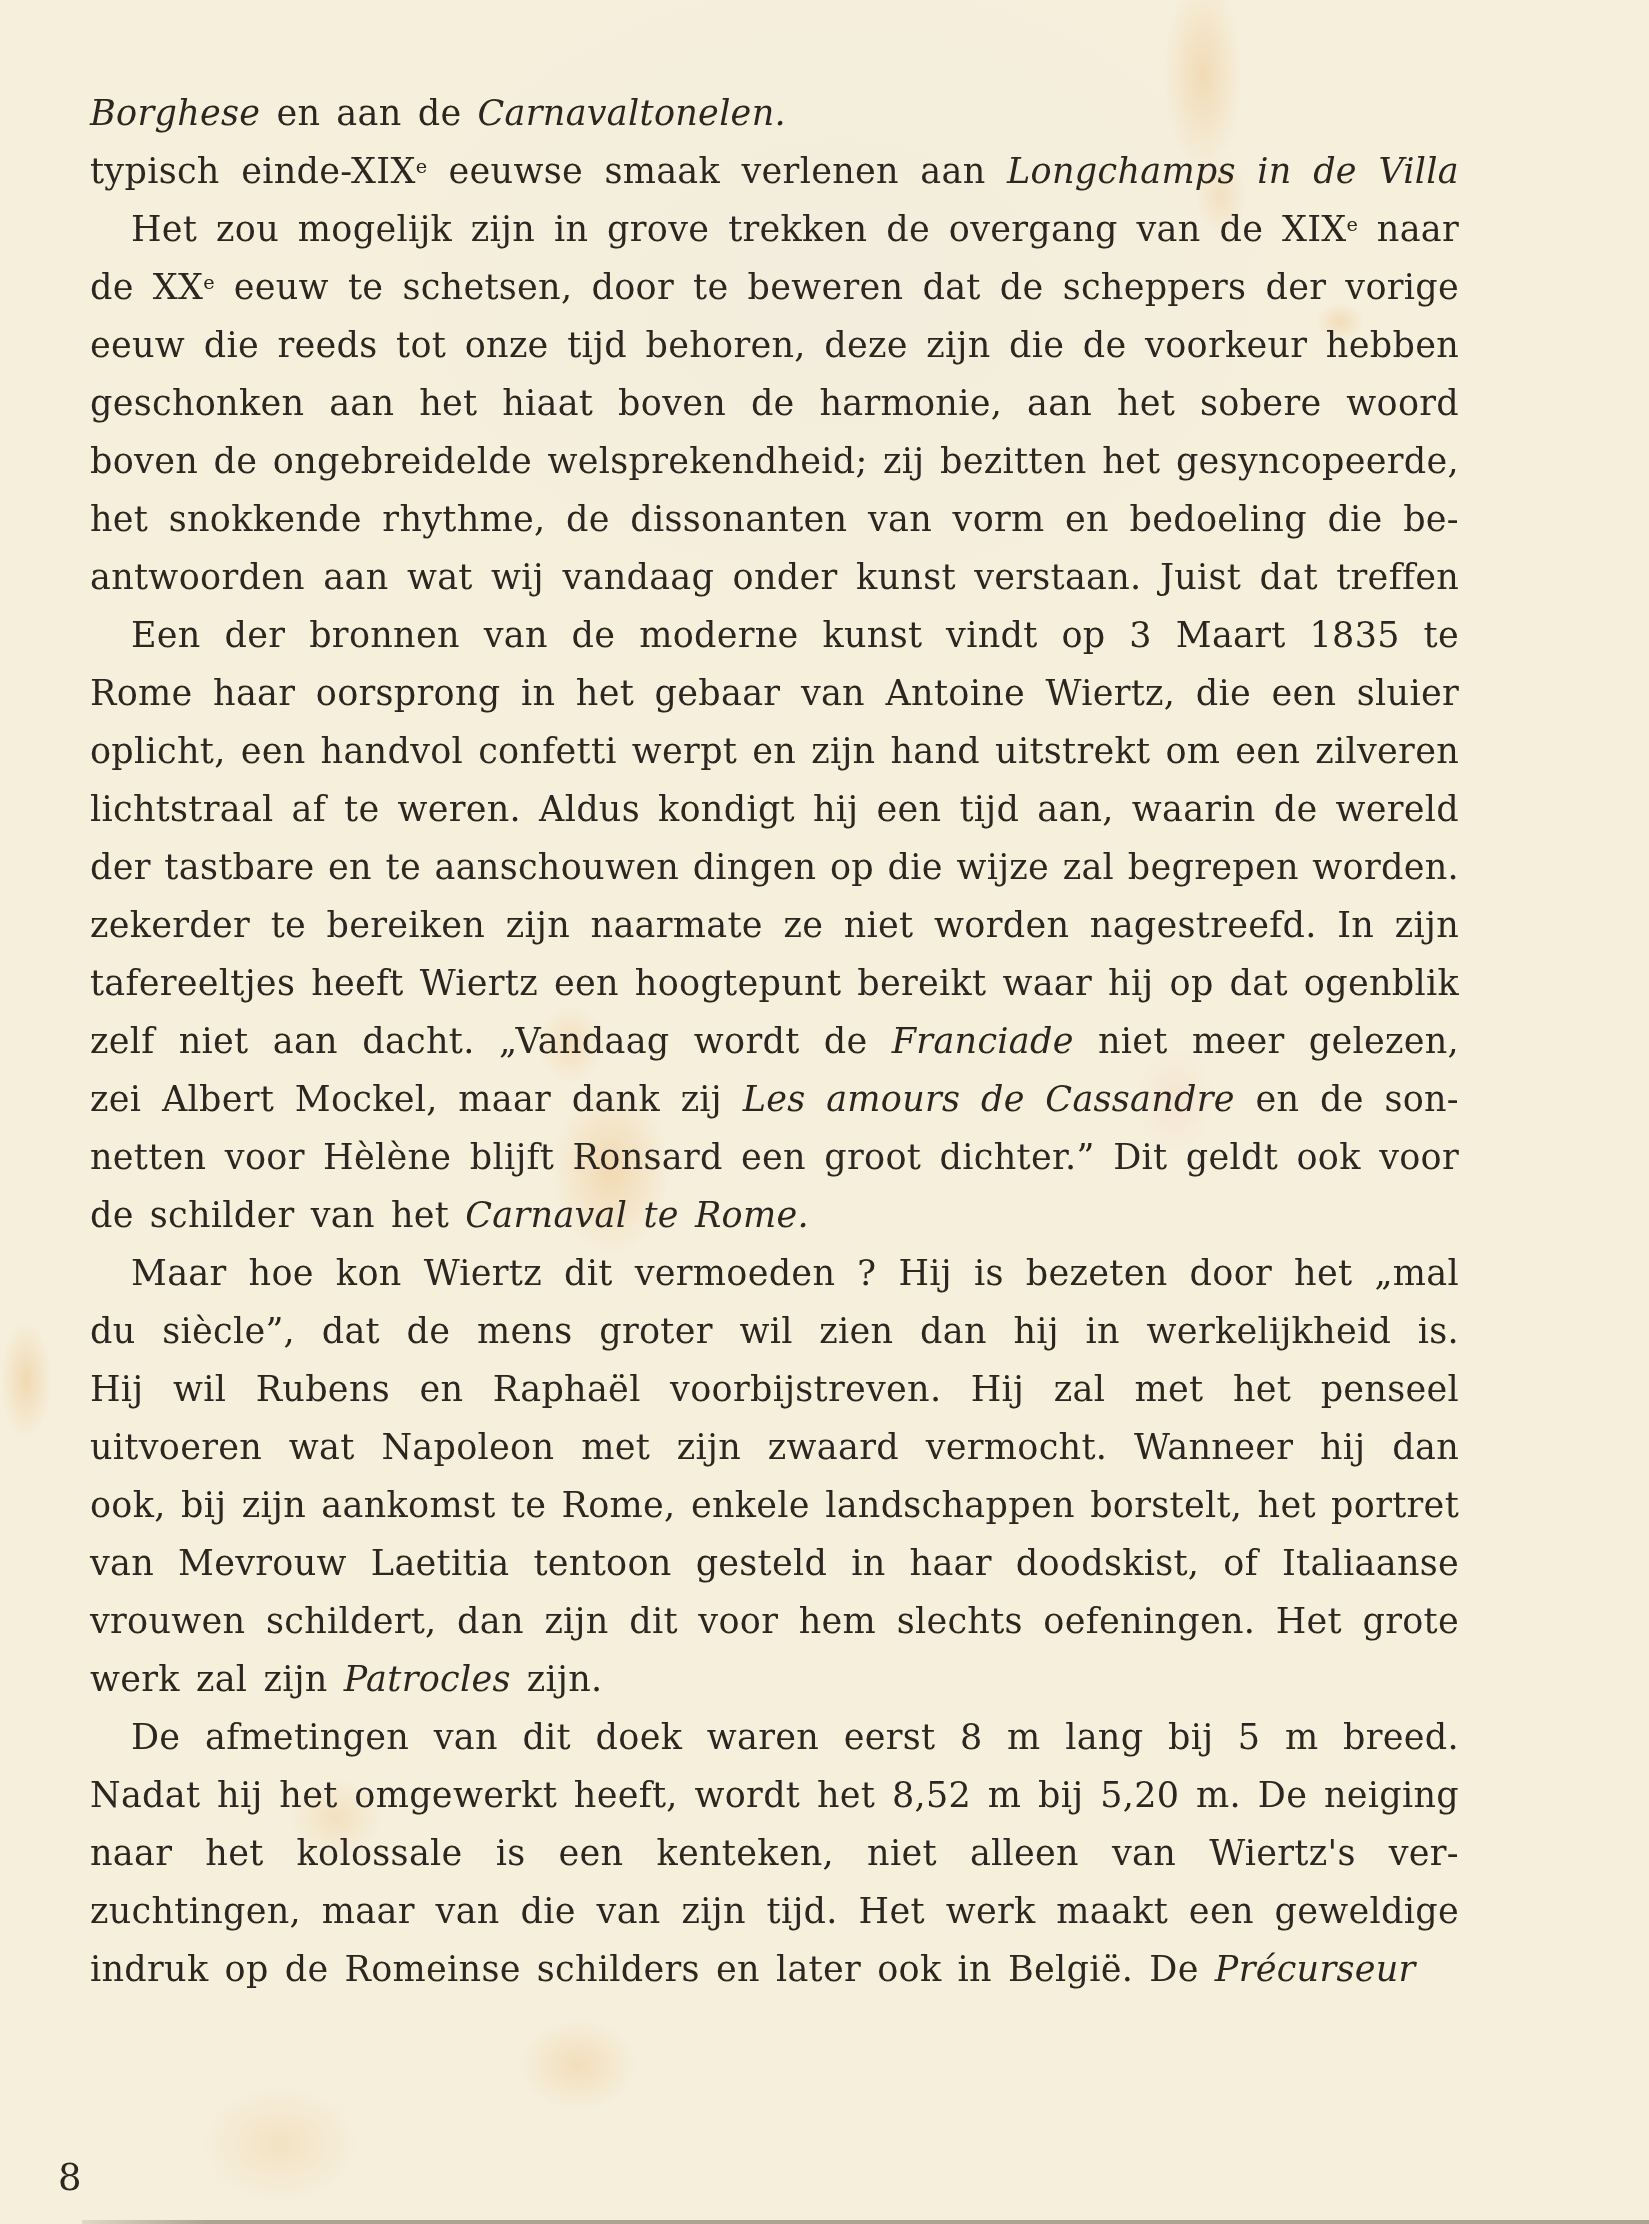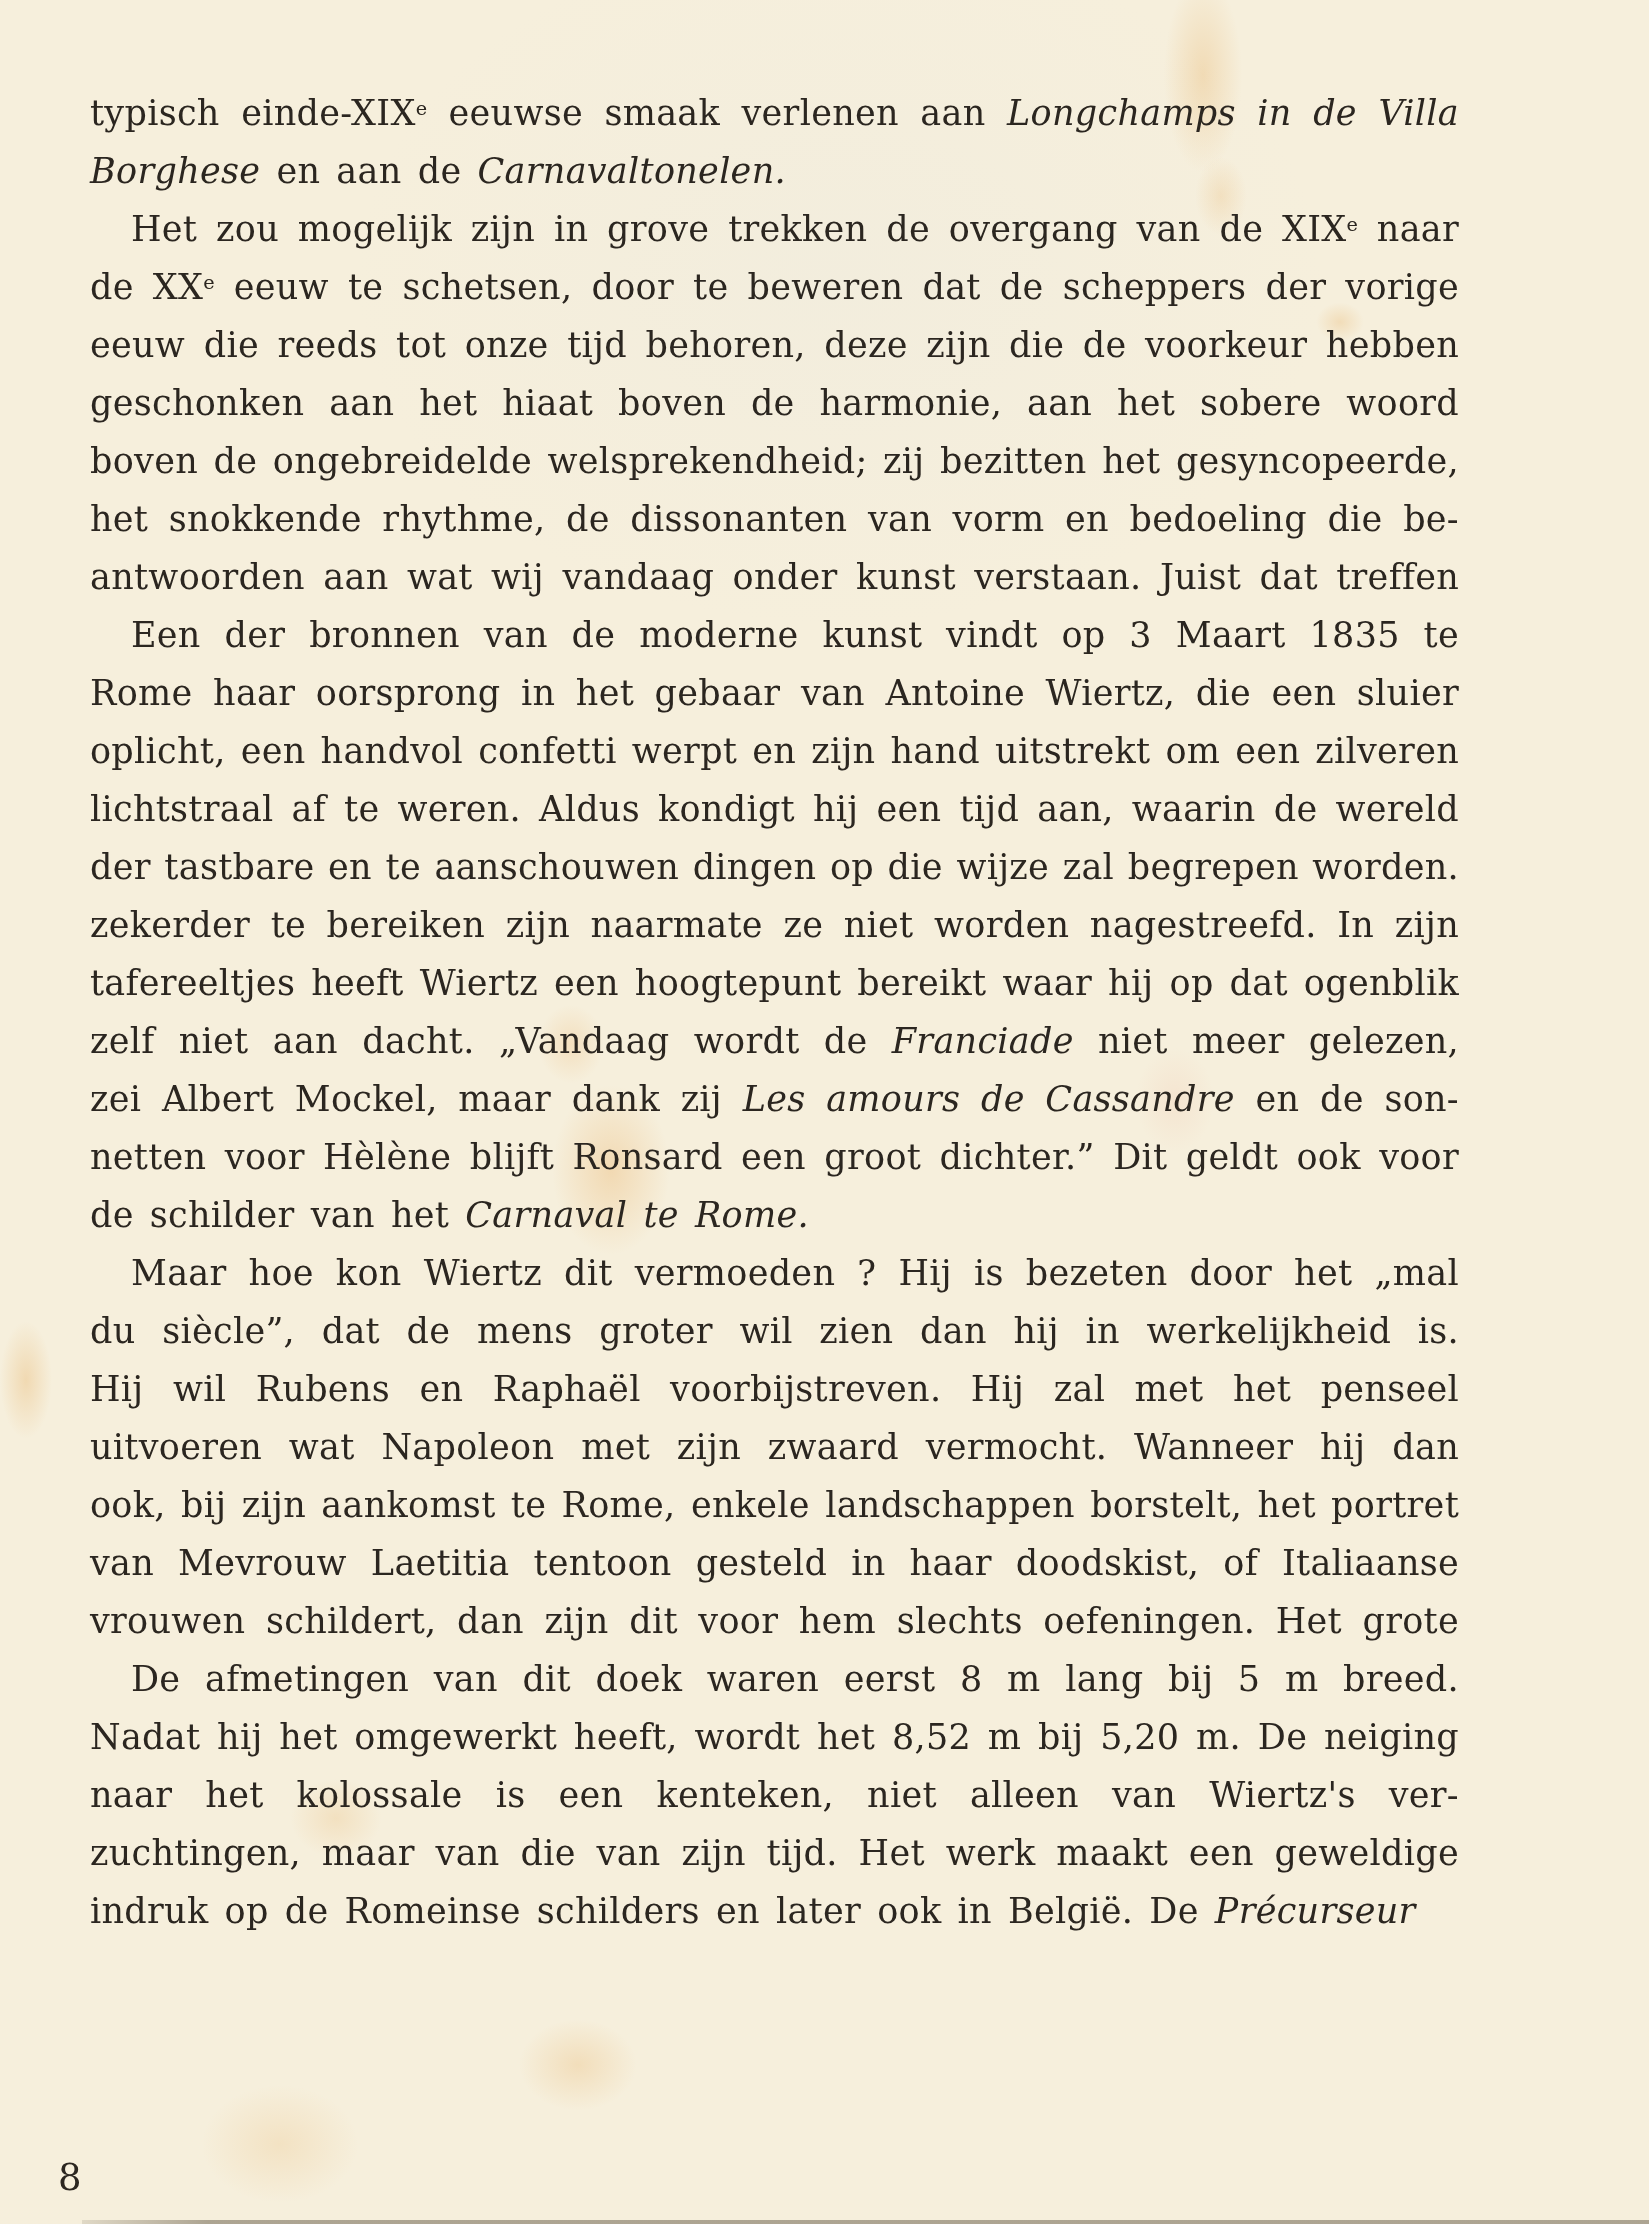--- a/index.html
+++ b/index.html
@@ -44,22 +44,22 @@
   .edge-line {
     position: absolute; left: 82px; right: 0; bottom: 0; height: 3.7px;
     background: linear-gradient(to right, rgba(100,90,72,.15), rgba(100,90,72,.5) 8%, rgba(100,90,72,.5));
   }
 </style>
 </head>
 <body>
 
 <div class="page">
   <main class="text-block">
+      <div class="line"><span class="it">Borghese</span><span> en aan de </span><span class="it">Carnavaltonelen.</span></div>
       <div class="line j"><span>typisch einde-XIX</span><span class="sup">e</span><span> eeuwse smaak verlenen aan </span><span class="it">Longchamps in de Villa</span></div>
-      <div class="line"><span class="it">Borghese</span><span> en aan de </span><span class="it">Carnavaltonelen.</span></div>
       <div class="line j ind"><span>Het zou mogelijk zijn in grove trekken de overgang van de XIX</span><span class="sup">e</span><span> naar</span></div>
       <div class="line j"><span>de XX</span><span class="sup">e</span><span> eeuw te schetsen, door te beweren dat de scheppers der vorige</span></div>
       <div class="line j"><span>eeuw die reeds tot onze tijd behoren, deze zijn die de voorkeur hebben</span></div>
       <div class="line j"><span>geschonken aan het hiaat boven de harmonie, aan het sobere woord</span></div>
       <div class="line j"><span>boven de ongebreidelde welsprekendheid; zij bezitten het gesyncopeerde,</span></div>
       <div class="line j"><span>het snokkende rhythme, de dissonanten van vorm en bedoeling die be-</span></div>
       <div class="line j"><span>antwoorden aan wat wij vandaag onder kunst verstaan. Juist dat treffen</span></div>
       <div class="line j ind"><span>Een der bronnen van de moderne kunst vindt op 3 Maart 1835 te</span></div>
       <div class="line j"><span>Rome haar oorsprong in het gebaar van Antoine Wiertz, die een sluier</span></div>
       <div class="line j"><span>oplicht, een handvol confetti werpt en zijn hand uitstrekt om een zilveren</span></div>
@@ -71,20 +71,21 @@
       <div class="line j"><span>zei Albert Mockel, maar dank zij </span><span class="it">Les amours de Cassandre</span><span> en de son-</span></div>
       <div class="line j"><span>netten voor Hèlène blijft Ronsard een groot dichter.” Dit geldt ook voor</span></div>
       <div class="line"><span>de schilder van het </span><span class="it">Carnaval te Rome.</span></div>
       <div class="line j ind"><span>Maar hoe kon Wiertz dit vermoeden ? Hij is bezeten door het „mal</span></div>
       <div class="line j"><span>du siècle”, dat de mens groter wil zien dan hij in werkelijkheid is.</span></div>
       <div class="line j"><span>Hij wil Rubens en Raphaël voorbijstreven. Hij zal met het penseel</span></div>
       <div class="line j"><span>uitvoeren wat Napoleon met zijn zwaard vermocht. Wanneer hij dan</span></div>
       <div class="line j"><span>ook, bij zijn aankomst te Rome, enkele landschappen borstelt, het portret</span></div>
       <div class="line j"><span>van Mevrouw Laetitia tentoon gesteld in haar doodskist, of Italiaanse</span></div>
       <div class="line j"><span>vrouwen schildert, dan zijn dit voor hem slechts oefeningen. Het grote</span></div>
+      <div class="line"><span>werk zal zijn </span><span class="it">Patrocles</span><span> zijn.</span></div>
       <div class="line j ind"><span>De afmetingen van dit doek waren eerst 8 m lang bij 5 m breed.</span></div>
       <div class="line j"><span>Nadat hij het omgewerkt heeft, wordt het 8,52 m bij 5,20 m. De neiging</span></div>
       <div class="line j"><span>naar het kolossale is een kenteken, niet alleen van Wiertz's ver-</span></div>
       <div class="line j"><span>zuchtingen, maar van die van zijn tijd. Het werk maakt een geweldige</span></div>
       <div class="line"><span>indruk op de Romeinse schilders en later ook in België. De </span><span class="it">Précurseur</span></div>
     </main>
   <div class="page-number">8</div>
   <div class="edge-line"></div>
 </div>
 

